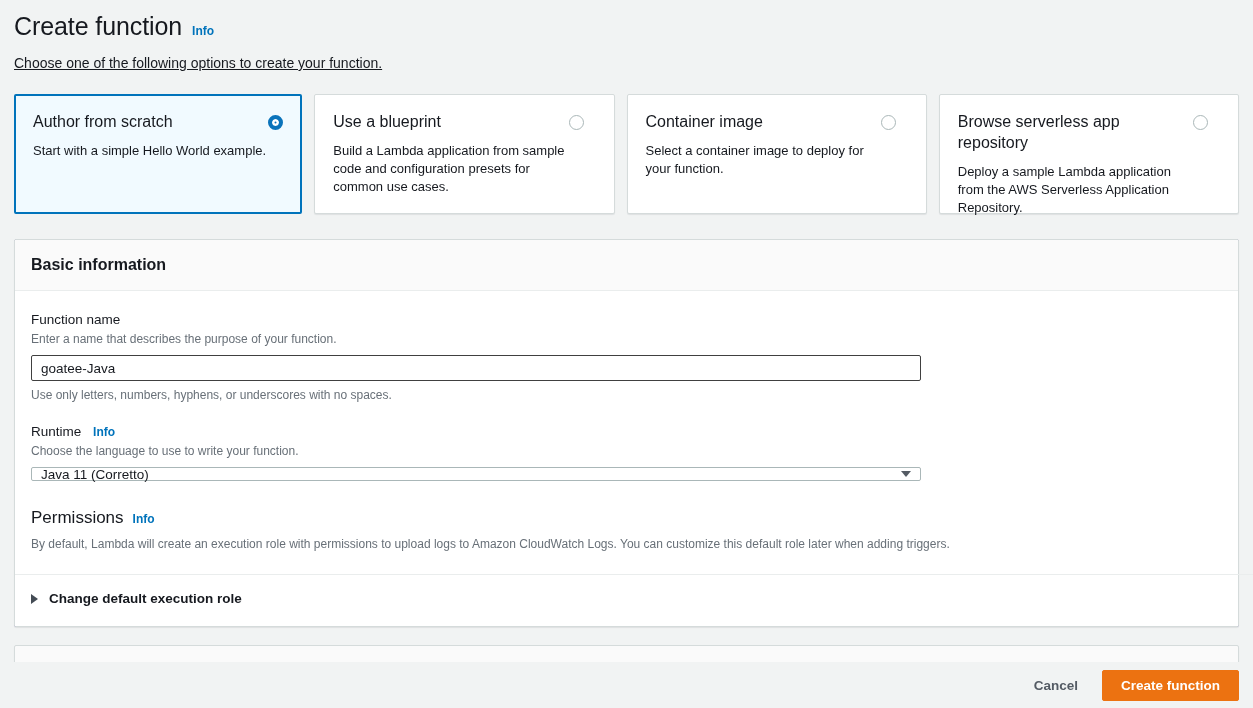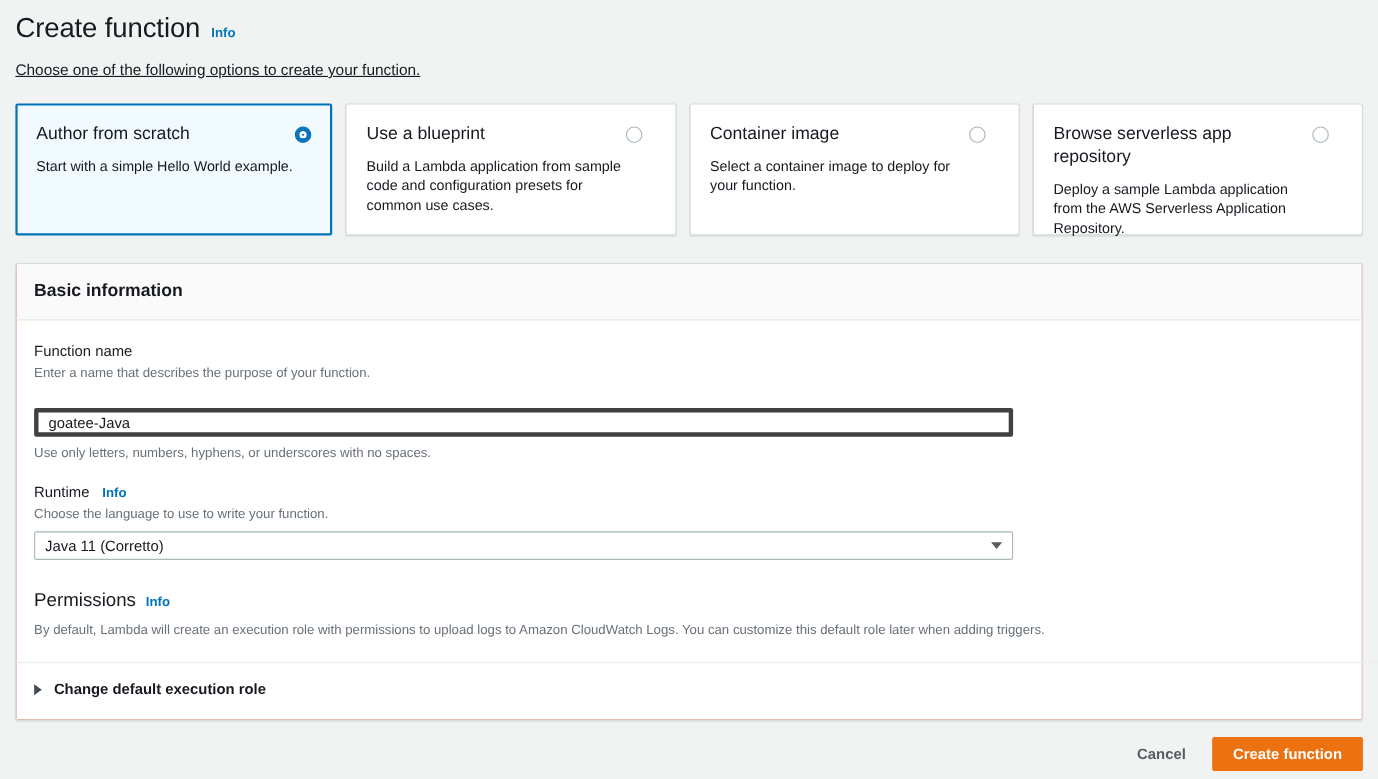--- a/index.html
+++ b/index.html
@@ -66,21 +66,21 @@
     border: 1px solid #aab7b8; background: #fff; margin-top: 4px;
   }
   .radio.checked {
     border: 4px solid #0a73bb; background: #0a73bb;
     box-shadow: inset 0 0 0 2.5px #ffffff;
   }
 
   
   .panel {
     margin: 25px 14px 0 14px;
-    background: #c2410c;
+    background: #4c1d95;
     border: 1px solid #d5dbdb;
     border-radius: 2px;
     box-shadow: 0 1px 1px rgba(0,28,36,0.08);
   }
   .panel-header {
     background: #fafafa;
     border-bottom: 1px solid #eaeded;
     padding: 14px 16px;
   }
   .panel-header h2 {
@@ -90,34 +90,34 @@
   .panel-body { padding: 20px 0 4px 16px; background: #fff; }
 
   
   .field { margin-bottom: 6px; }
   .field-label { font-size: 13.5px; color: #16191f; line-height: 18px; }
   .field-label .info-link { margin-left: 8px; }
   .field-desc { font-size: 12px; color: #687078; line-height: 16px; margin-top: 2px; }
   .text-input {
     display: block;
     width: 890px; height: 26px;
-    margin-top: 24px;
+    margin-top: 8px;
     padding: 3px 9px;
     font-family: "Liberation Sans", sans-serif;
     font-size: 13.5px; color: #16191f;
     background: #ffffff;
-    border: 4px solid #404040;
+    border: 1px solid #404040;
     border-radius: 2px;
     outline: none;
   }
   .field-hint { font-size: 12px; color: #687078; line-height: 16px; margin-top: 6px; }
 
   .select-wrap { position: relative; width: 890px; margin-top: 8px; }
   .select-box {
-    width: 890px; height: 26px;
+    width: 890px; height: 14px;
     padding: 3px 30px 3px 9px;
     font-size: 13.5px; color: #16191f;
     background: #ffffff;
     border: 1px solid #aab7b8;
     border-radius: 2px;
     display: flex; align-items: center;
     cursor: pointer;
   }
   .caret {
     position: absolute; right: 10px; top: 50%; transform: translateY(-50%);

